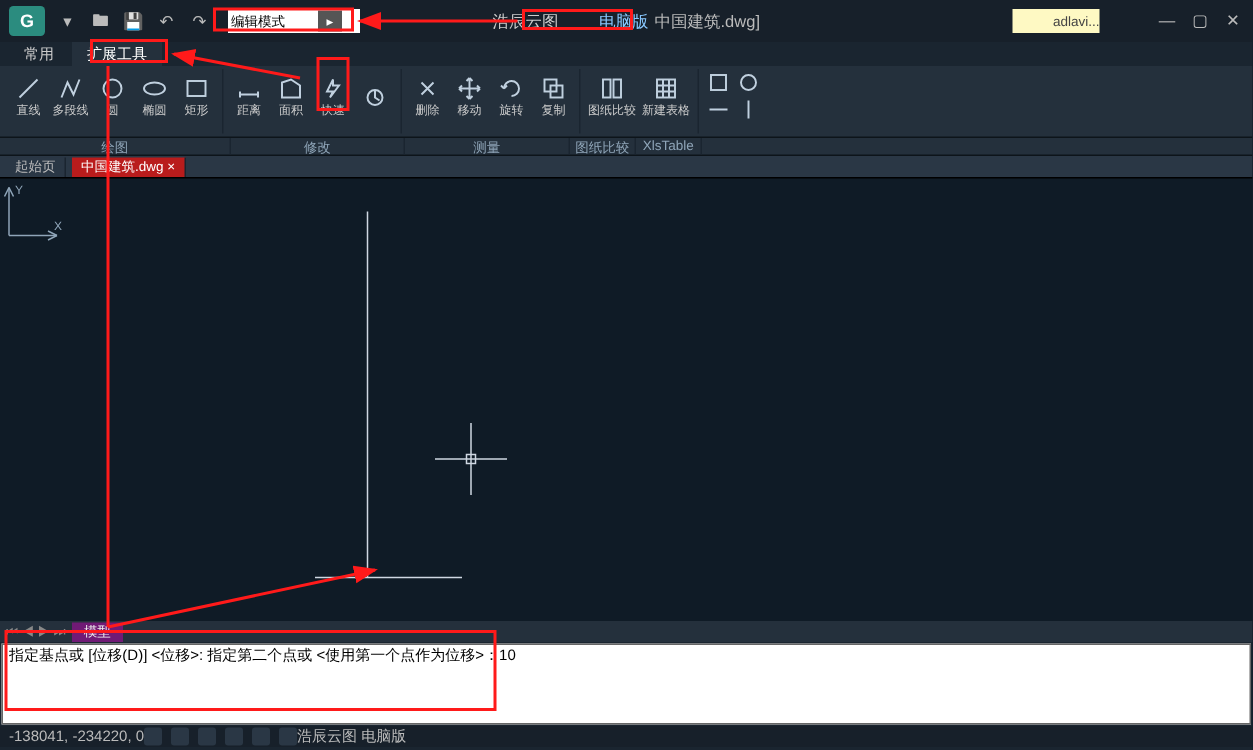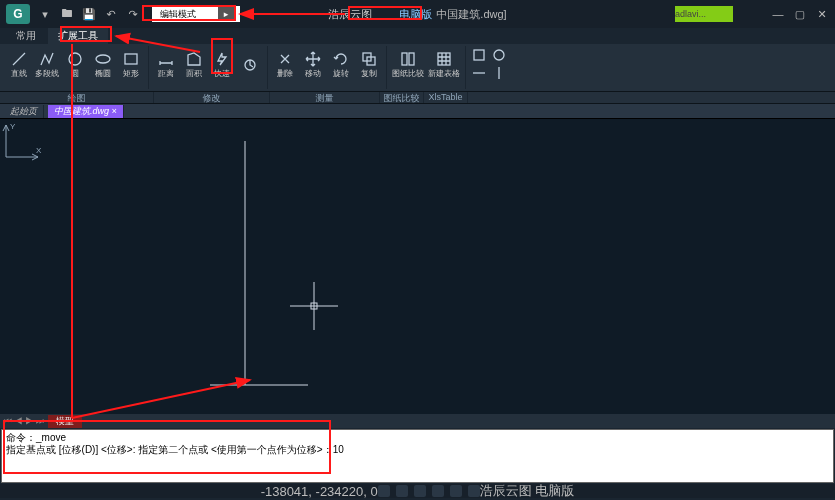--- a/index.html
+++ b/index.html
@@ -2,59 +2,59 @@
 <html><head>
 <meta charset="utf-8">
 <style>
   * { margin:0; padding:0; box-sizing:border-box; font-family:"Microsoft YaHei",Arial,sans-serif; }
   body { width:835px; height:500px; background:#1a2530; overflow:hidden; position:relative; color:#ccc; font-size:11px; }
 
   .titlebar { height:28px; background:#17202a; display:flex; align-items:center; padding:0 6px; position:relative; }
   .logo { width:24px; height:20px; background:#2b8c7f; border-radius:3px; display:flex; align-items:center; justify-content:center; color:#fff; font-size:12px; font-weight:bold; }
   .qat { display:flex; gap:8px; margin-left:8px; }
   .qat-i { width:14px; height:14px; display:flex; align-items:center; justify-content:center; color:#bbb; font-size:11px; }
-  .searchbar { margin-left:12px; height:16px; width:88px; background:#fff; display:flex; align-items:center;justify-content:center; }
+  .searchbar { margin-left:12px; height:16px; width:88px; background:#fff; display:flex; align-items:center; }
   .searchbar input { border:0; outline:0; width:60px; font-size:9px; padding:1px 2px; background:transparent; }
   .searchbar .sx { width:16px; height:14px; background:#555; color:#fff; font-size:9px; text-align:center; line-height:14px; }
   .apptitle { position:absolute; left:50%; transform:translateX(-50%); display:flex; gap:4px; white-space:nowrap; }
   .apptitle .edn { color:#88c8ff;padding-left:23px; }
   .apptitle .doc { color:#bbb;text-align:right; }
   .winbtns { position:absolute; right:6px; display:flex; align-items:center; gap:8px; }
-  .userbox { width:58px; height:16px; background:#84cc16; color:#444; font-size:9px; text-align:left; line-height:16px; margin-right:30px; }
+  .userbox { width:58px; height:16px; background:#fef9c3; color:#444; font-size:9px; text-align:right; line-height:16px; margin-right:30px; }
   .winbtn { width:14px;height:14px;color:#bbb; text-align:center; line-height:14px; }
 
   .tabrow { height:16px; background:#1a2530; display:flex; align-items:flex-start; padding-left:6px; gap:2px; font-size:10px; }
   .rtab { padding:1px 10px; color:#ccc; cursor:pointer; }
   .rtab.on { background:#24303c; color:#fff; }
 
   .ribbon { height:48px; background:#24303c; display:flex; align-items:stretch; padding:2px 6px; border-bottom:1px solid #0d141a; }
   .grp { display:flex; flex-direction:column; margin-right:4px; border-right:1px solid #1a2530; padding-right:4px; }
   .grp-row { display:flex; gap:2px; }
   .rb { display:flex; flex-direction:column; align-items:center; justify-content:center; width:26px; height:38px; cursor:pointer; color:#ccc; }
   .rb svg { width:16px; height:16px; stroke:#c0d0df; fill:none; stroke-width:1.3; }
   .rb span { font-size:8px; margin-top:1px; white-space:nowrap; }
 
   .labelbar { height:12px; background:#24303c; display:flex; color:#8fa5b8; font-size:9px; border-bottom:1px solid #0d141a; }
   .labelbar div { text-align:center; border-right:1px solid #1a2530; }
 
-  .doctabs { height:14px; background:#2a3745; display:flex; align-items:center; font-size:9px; padding-left:4px; gap:4px;font-style:italic; }
+  .doctabs { height:14px; background:#2a3745; display:flex; align-items:center; font-size:9px; padding-left:4px; gap:4px; }
   .dtab { padding:0 6px; color:#bbb; background:#2a3745; border-right:1px solid #1a2530; cursor:pointer; }
-  .dtab.on { background:#8b5cf6; color:#fff; }
+  .dtab.on { background:#b91c1c; color:#fff; }
 
   .canvas { position:relative; height:296px; background:#0f1b26; border-top:1px solid #000; }
   .canvas svg { position:absolute; top:0; left:0; }
   .ucs { position:absolute; left:16px; bottom:16px; }
 
   .modeltabs { height:14px; background:#24303c; display:flex; align-items:center; font-size:9px; padding-left:4px; }
   .nav { display:flex; gap:4px; color:#888; margin-right:4px; }
-  .mtab { padding:0 8px; color:#eee; background:#7f1d1d; cursor:pointer; }
+  .mtab { padding:0 8px; color:#eee; background:#701a75; cursor:pointer; }
 
   .cmdbox { height:54px; background:#fff; color:#000; font-size:10px; padding:2px 4px; line-height:12px; overflow:hidden; border:1px solid #666; margin:1px; }
 
-  .status { height:14px; background:#17202a; display:flex; align-items:center; justify-content:center; padding:0 6px; font-size:13px; color:#bbb; }
+  .status { height:14px; background:#17202a; display:flex; align-items:center; justify-content:flex-start; padding:0 6px; font-size:10px; color:#bbb; }
   .sb-grp { display:flex; gap:6px; align-items:center; }
   .sb-btn { width:12px;height:12px; background:#2a3745; border-radius:2px; }
 
   
   .hl { position:absolute; border:2px solid #ff1a1a; z-index:50; pointer-events:none; }
   .arrow { position:absolute; z-index:49; pointer-events:none; }
 </style>
 </head>
 <body>
 
@@ -260,21 +260,20 @@
     <text x="36" y="34" fill="#8fa5b8" font-size="8">X</text>
   </svg>
 </div>
 
 <div class="modeltabs">
   <div class="nav">⏮ ◀ ▶ ⏭</div>
   <div class="mtab">模型</div>
 </div>
 
 <div class="cmdbox">
-  <div>命令：_move</div>
   <div>指定基点或 [位移(D)] &lt;位移&gt;:   指定第二个点或 &lt;使用第一个点作为位移&gt;：10</div>
 </div>
 
 <div class="status">
   <div>-138041, -234220, 0</div>
   <div class="sb-grp">
     <div class="sb-btn"></div>
     <div class="sb-btn"></div>
     <div class="sb-btn"></div>
     <div class="sb-btn"></div>

